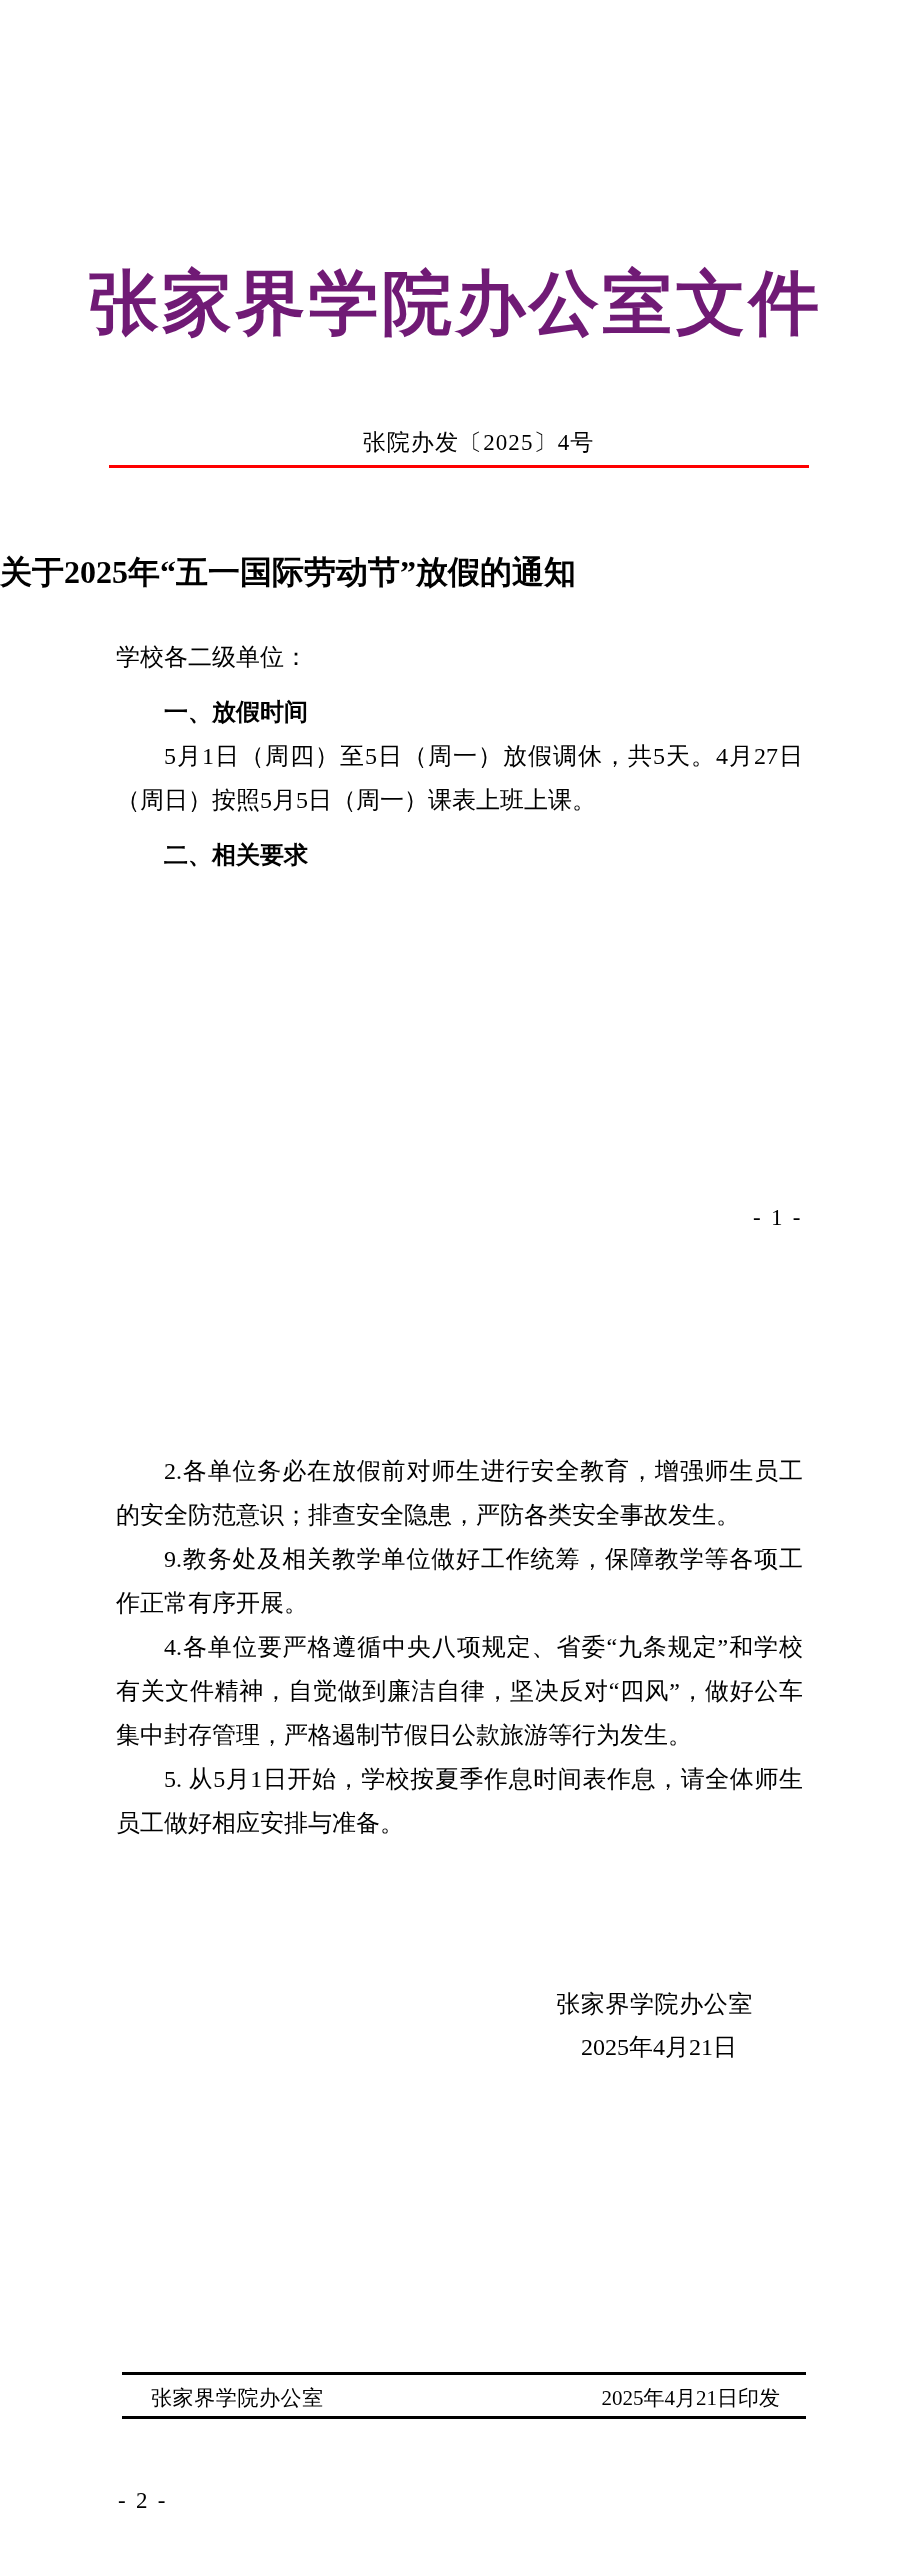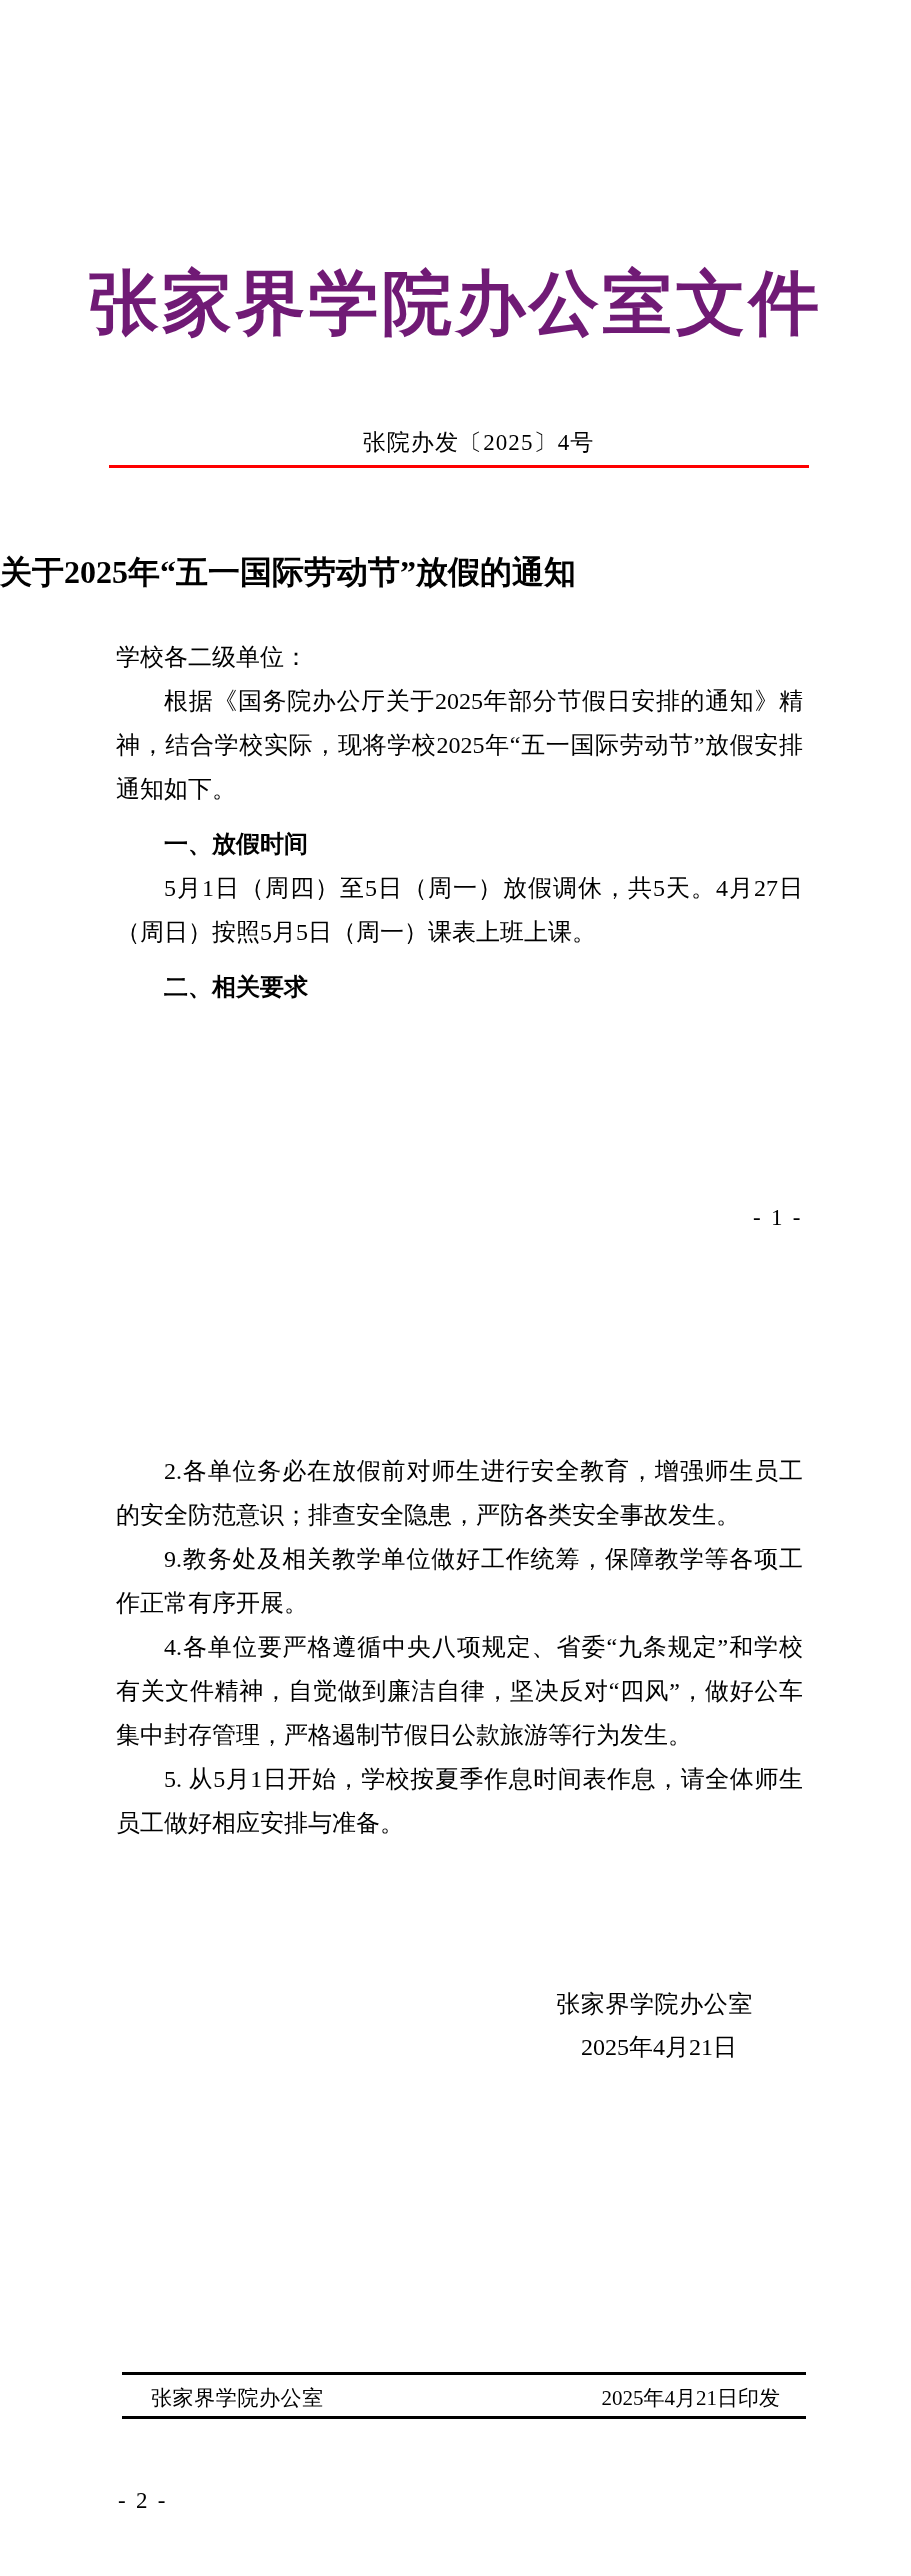--- a/index.html
+++ b/index.html
@@ -135,21 +135,20 @@
   <div class="org-title">张家界学院办公室文件</div>
 
   <div class="doc-number">张院办发〔2025〕4号</div>
 
   <div class="red-rule"></div>
 
   <div class="doc-title">关于2025年“五一国际劳动节”放假的通知</div>
 
   <div class="doc-body body-page1">
     <div class="salutation">学校各二级单位：</div>
-    <div class="para">根据《国务院办公厅关于2025年部分节假日安排的通知》精神，结合学校实际，现将学校2025年“五一国际劳动节”放假安排通知如下。</div>
     <div class="heading">一、放假时间</div>
     <div class="para">5月1日（周四）至5日（周一）放假调休，共5天。4月27日（周日）按照5月5日（周一）课表上班上课。</div>
     <div class="heading">二、相关要求</div>
   </div>
 
   <div class="page-number page-number-1">- 1 -</div>
 
   <div class="doc-body body-page2">
     <div class="para">2.各单位务必在放假前对师生进行安全教育，增强师生员工的安全防范意识；排查安全隐患，严防各类安全事故发生。</div>
     <div class="para">9.教务处及相关教学单位做好工作统筹，保障教学等各项工作正常有序开展。</div>

